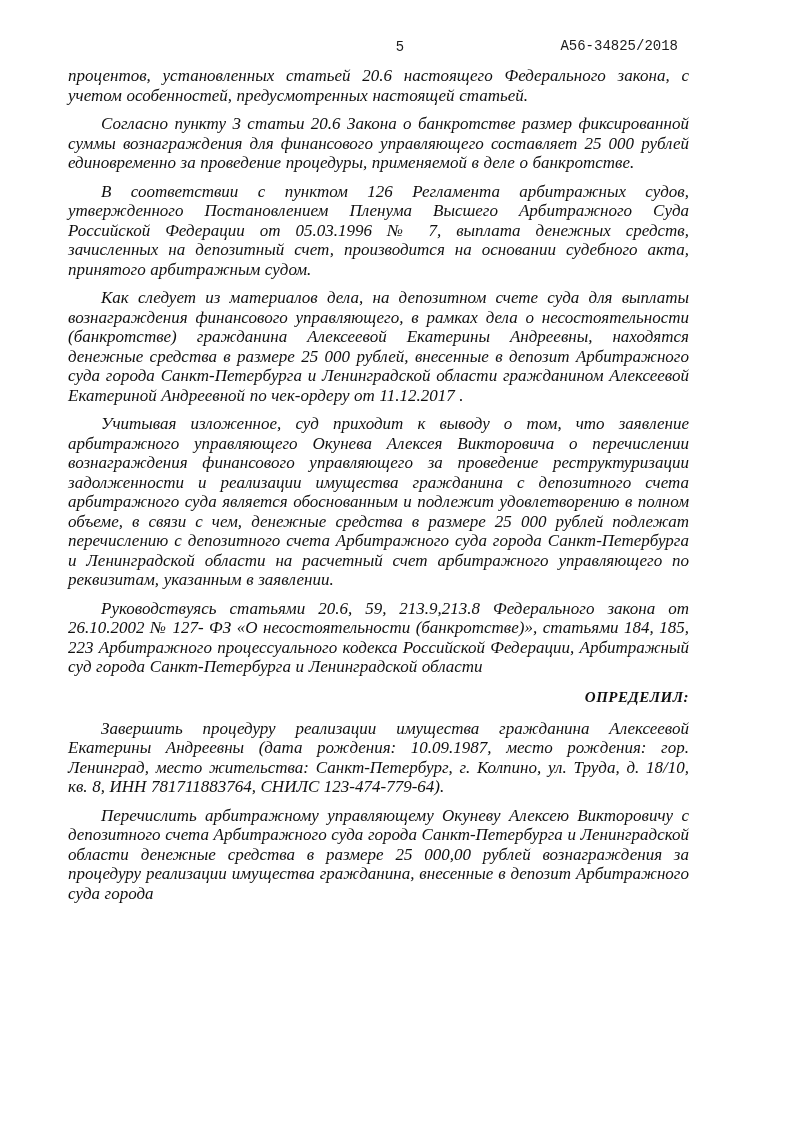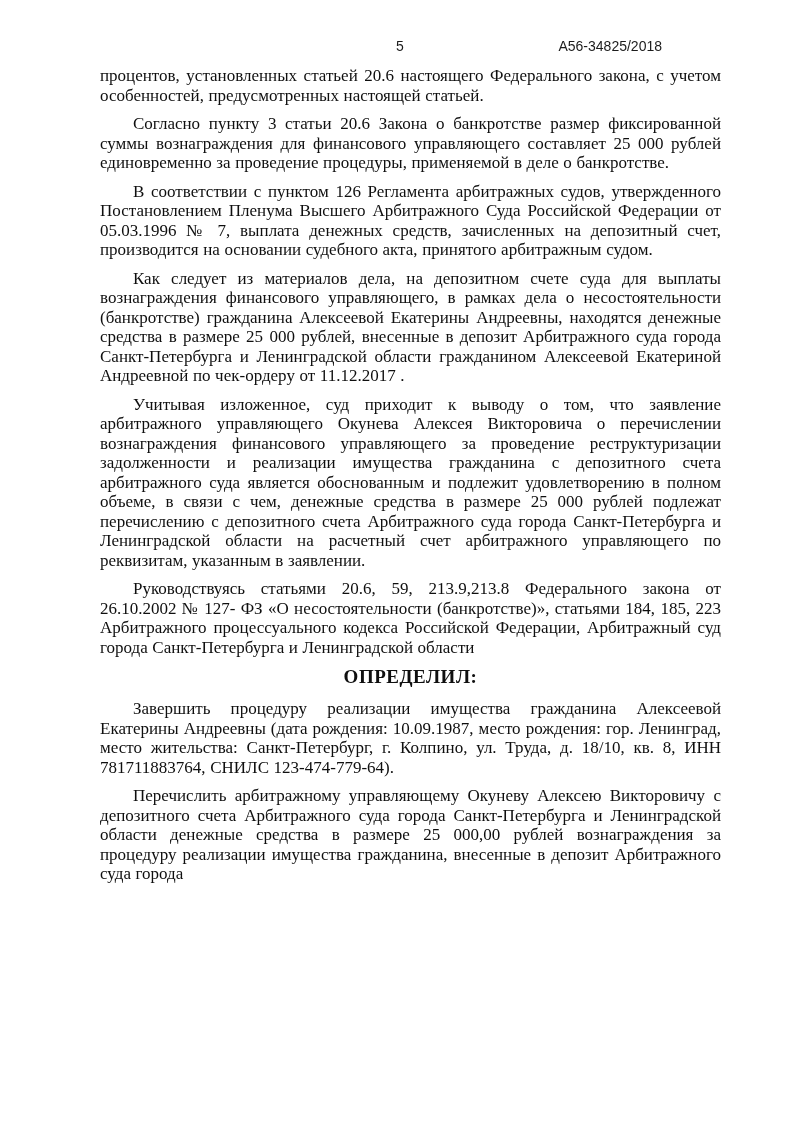--- a/index.html
+++ b/index.html
@@ -27,47 +27,49 @@
     color: #1c1c1c;
   }
   .page-number {
     position: absolute;
     left: 0;
     right: 0;
     text-align: center;
   }
   .case-number {
     position: absolute;
-    right: 138px;
+    right: 122px;
     top: 0;
     white-space: nowrap;
+    font-family: Liberation Mono, monospace;
   }
   .content {
     position: absolute;
     top: 66px;
-    left: 100px;
+    left: 68px;
     width: 621px;
+    font-style: italic;
   }
   .para {
     margin: 0 0 9px 0;
     font-size: 17px;
     line-height: 19.5px;
     text-align: justify;
     text-indent: 33px;
     word-spacing: 0.02em;
   }
   .para.no-indent {
     text-indent: 0;
   }
   .resolution-heading {
     margin: 7px 0 11px 0;
-    font-size: 19px;
+    font-size: 15px;
     line-height: 22px;
     font-weight: bold;
-    text-align: center;
+    text-align: right;
     letter-spacing: 0.5px;
   }
 </style>
 </head>
 <body>
 
 <div class="page">
   <div class="page-header">
     <span class="page-number">5</span>
     <span class="case-number">А56-34825/2018</span>

